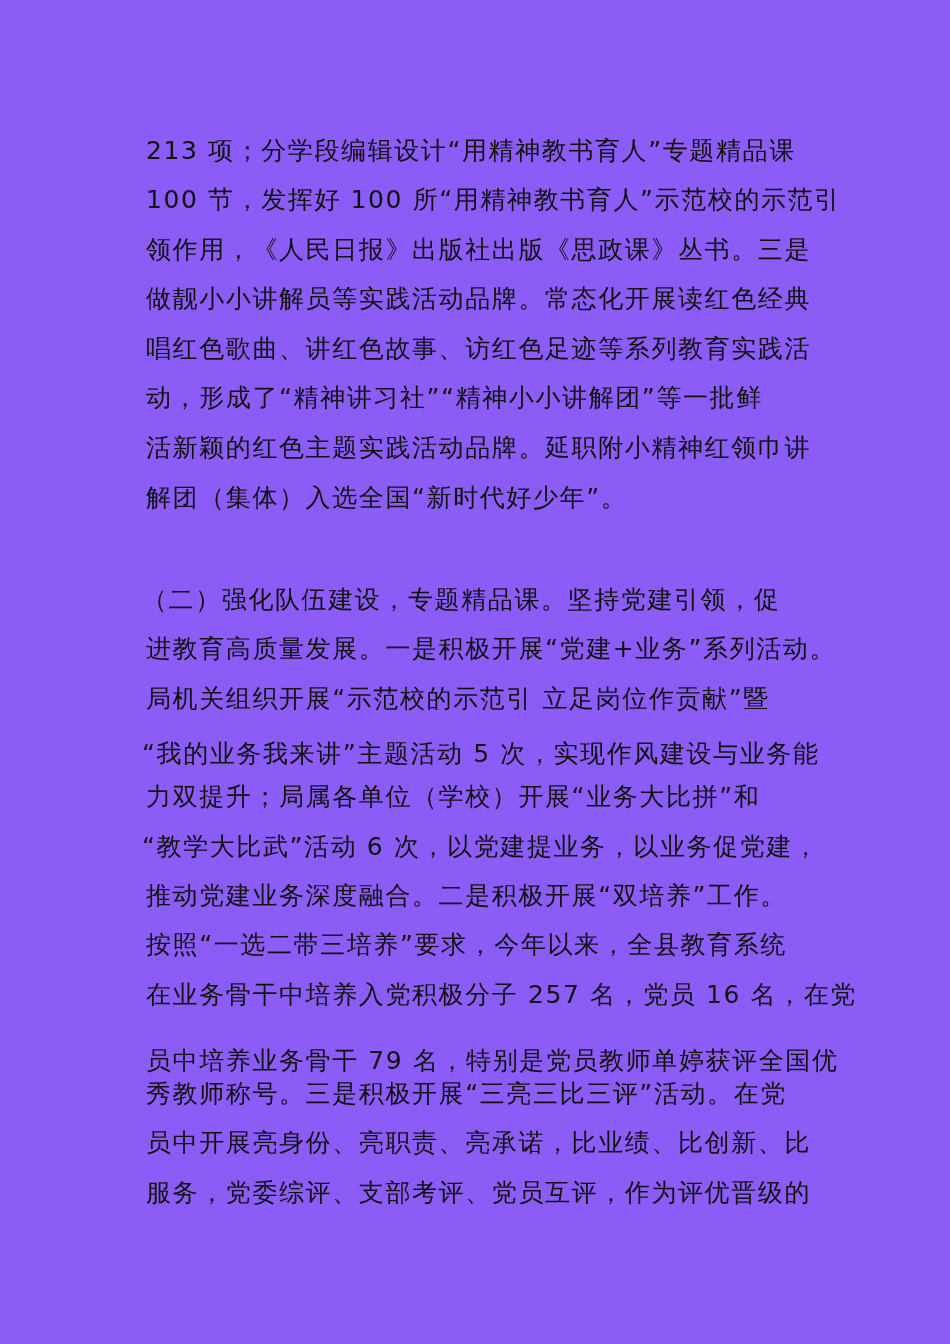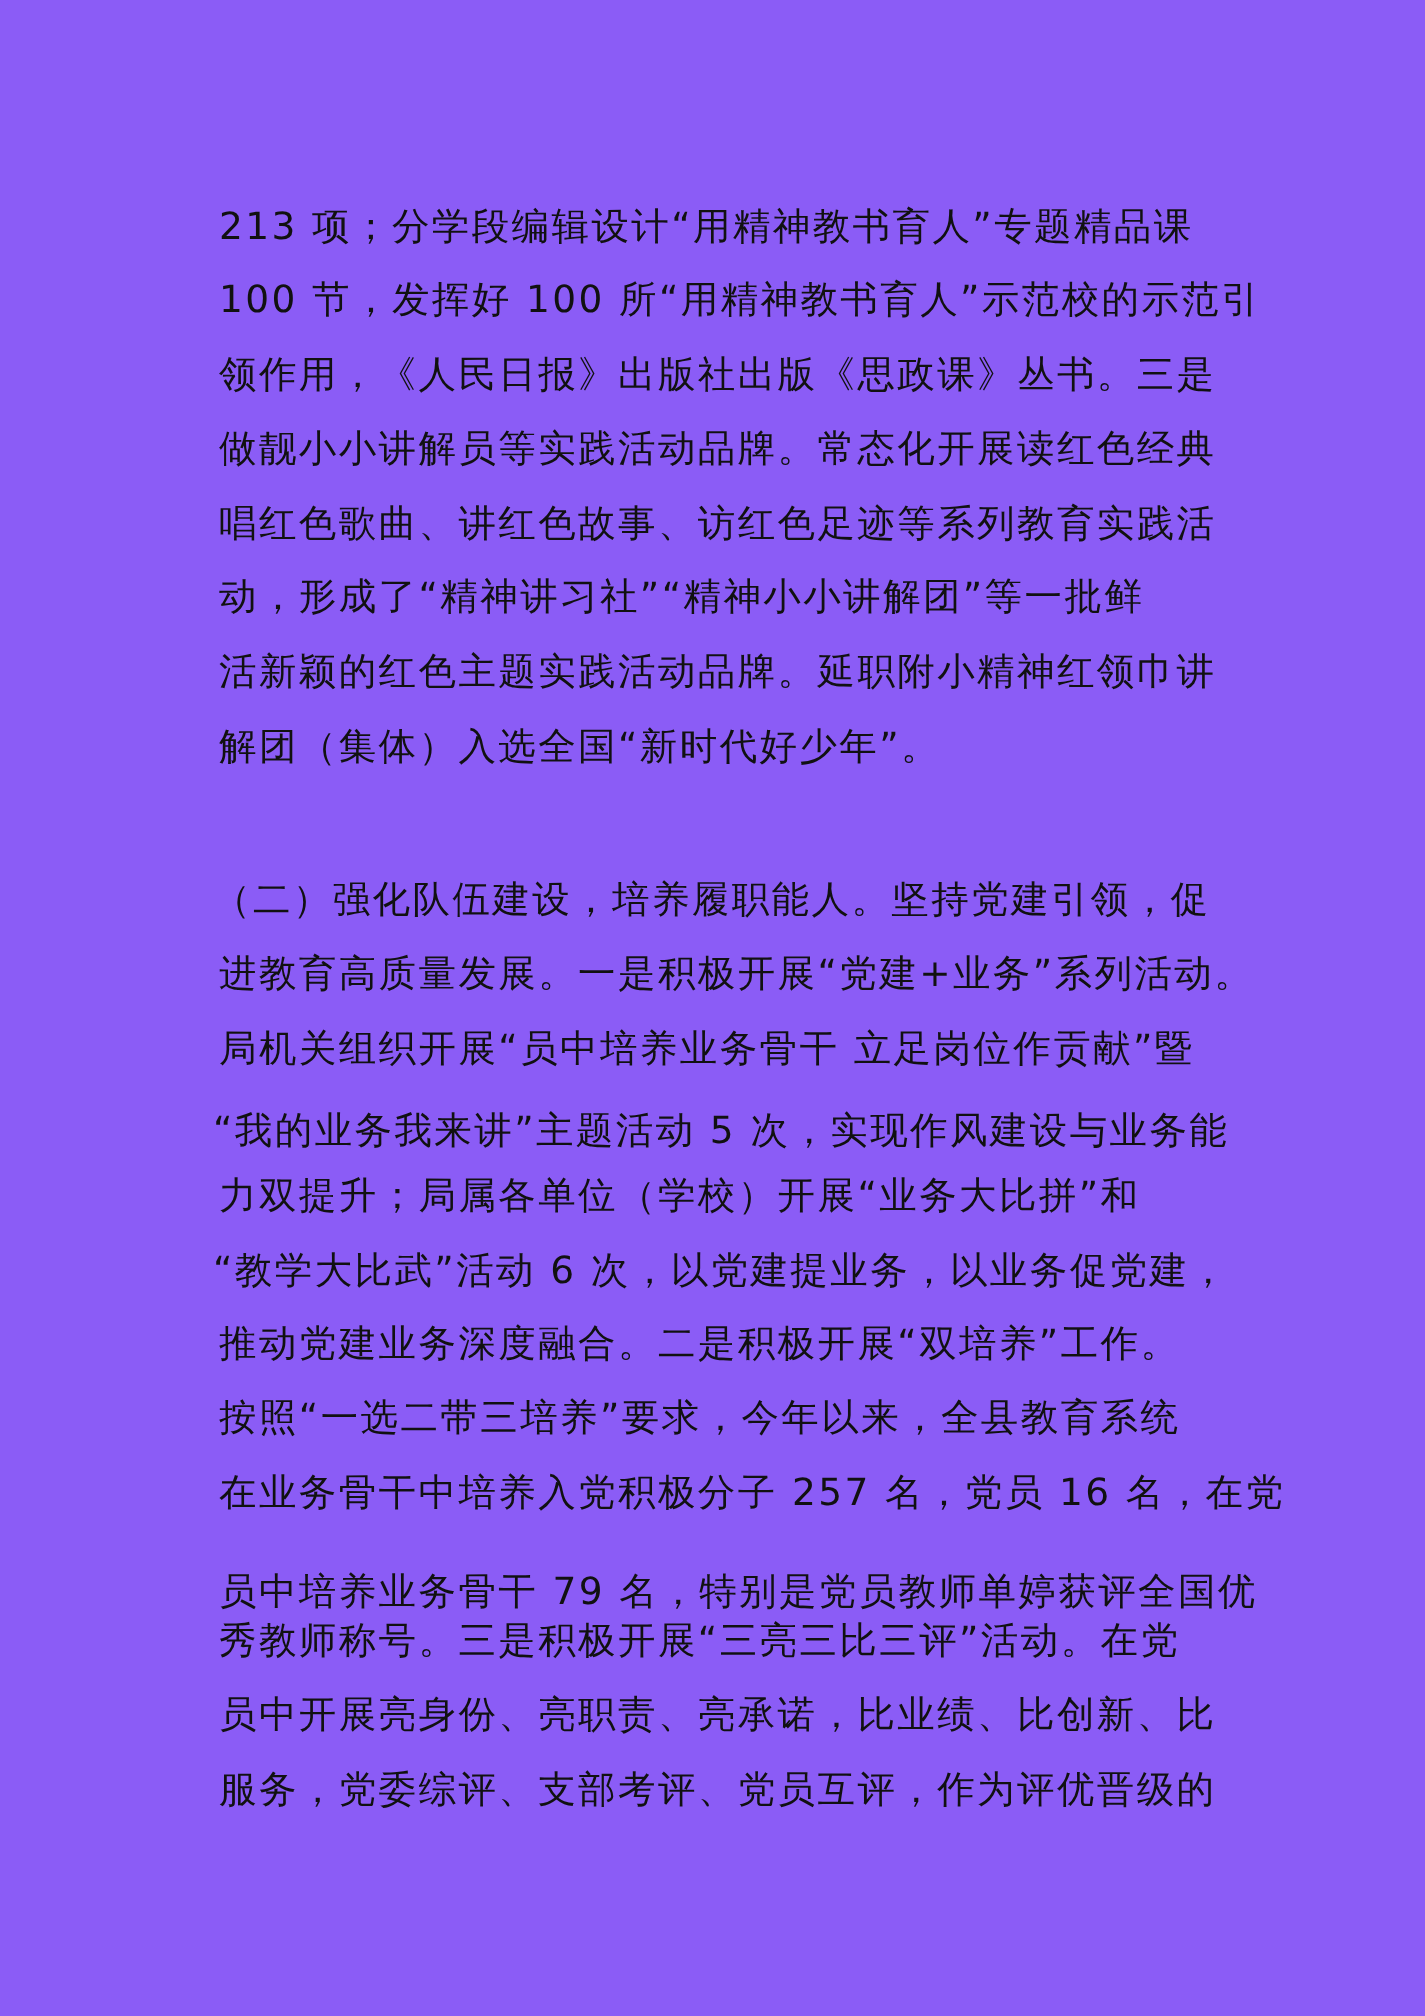--- a/index.html
+++ b/index.html
@@ -29,23 +29,23 @@
 
   <div class="line" style="top:126px">213 项；分学段编辑设计“用精神教书育人”专题精品课</div>
   <div class="line" style="top:175px">100 节，发挥好 100 所“用精神教书育人”示范校的示范引</div>
   <div class="line" style="top:225px">领作用，《人民日报》出版社出版《思政课》丛书。三是</div>
   <div class="line" style="top:274px">做靓小小讲解员等实践活动品牌。常态化开展读红色经典</div>
   <div class="line" style="top:324px">唱红色歌曲、讲红色故事、访红色足迹等系列教育实践活</div>
   <div class="line" style="top:373px">动，形成了“精神讲习社”“精神小小讲解团”等一批鲜</div>
   <div class="line" style="top:423px">活新颖的红色主题实践活动品牌。延职附小精神红领巾讲</div>
   <div class="line" style="top:473px">解团（集体）入选全国“新时代好少年”。</div>
 
-  <div class="line indent" style="top:575px">（二）强化队伍建设，培养履职能人。坚持党建引领，促</div>
+  <div class="line indent" style="top:575px">（二）强化队伍建设，专题精品课。坚持党建引领，促</div>
   <div class="line" style="top:624px">进教育高质量发展。一是积极开展“党建+业务”系列活动。</div>
-  <div class="line" style="top:674px">局机关组织开展“员中培养业务骨干  立足岗位作贡献”暨</div>
+  <div class="line" style="top:674px">局机关组织开展“示范校的示范引  立足岗位作贡献”暨</div>
   <div class="line indent" style="top:729px">“我的业务我来讲”主题活动 5 次，实现作风建设与业务能</div>
   <div class="line" style="top:772px">力双提升；局属各单位（学校）开展“业务大比拼”和</div>
   <div class="line indent" style="top:822px">“教学大比武”活动 6 次，以党建提业务，以业务促党建，</div>
   <div class="line" style="top:871px">推动党建业务深度融合。二是积极开展“双培养”工作。</div>
   <div class="line" style="top:920px">按照“一选二带三培养”要求，今年以来，全县教育系统</div>
   <div class="line" style="top:970px">在业务骨干中培养入党积极分子 257 名，党员 16 名，在党</div>
   <div class="line" style="top:1036px">员中培养业务骨干 79 名，特别是党员教师单婷获评全国优</div>
   <div class="line" style="top:1069px">秀教师称号。三是积极开展“三亮三比三评”活动。在党</div>
   <div class="line" style="top:1118px">员中开展亮身份、亮职责、亮承诺，比业绩、比创新、比</div>
   <div class="line" style="top:1168px">服务，党委综评、支部考评、党员互评，作为评优晋级的</div>

